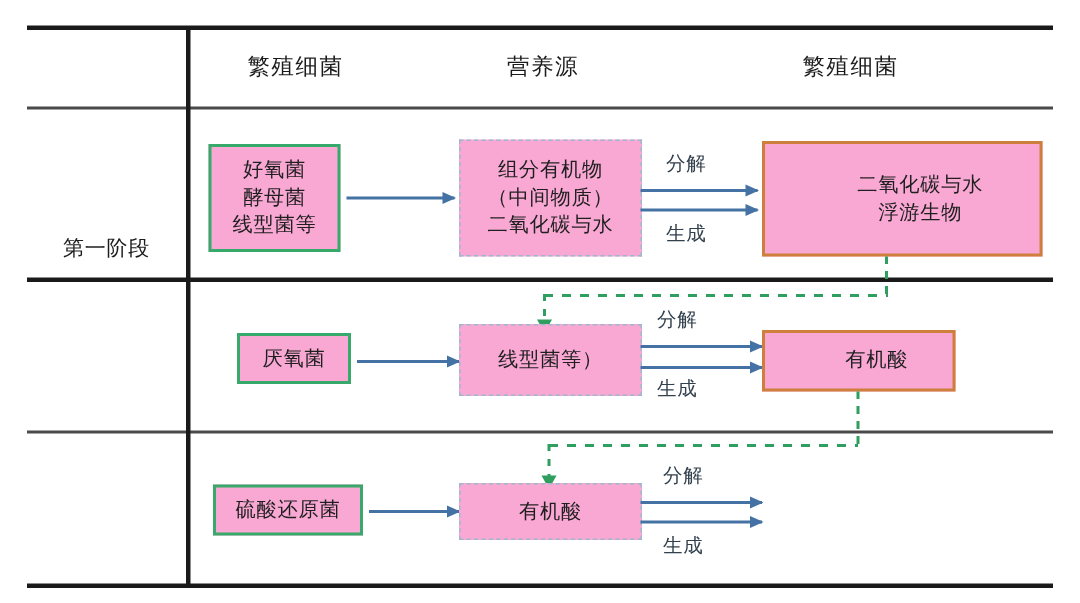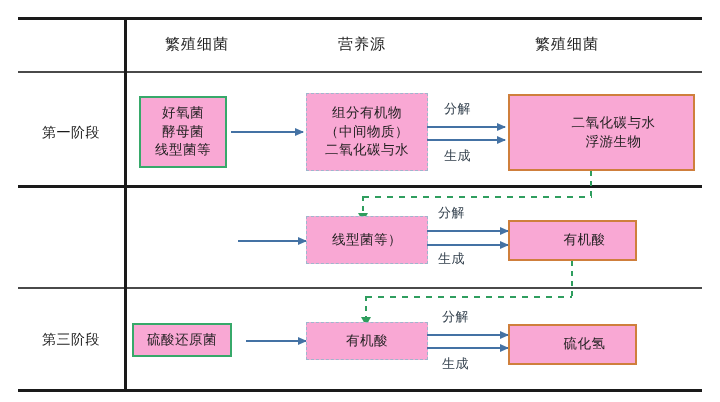--- a/index.html
+++ b/index.html
@@ -46,20 +46,21 @@
 
   
   .stage-label {
     position: absolute;
     left: 18px;
     width: 106px;
     text-align: center;
     font-size: 14px;
     color: #1b1b1b;
     letter-spacing: 0.5px;
+    margin-top: 33px;
   }
 
   
   .box {
     position: absolute;
     box-sizing: border-box;
     display: flex;
     flex-direction: column;
     align-items: center;
     justify-content: center;
@@ -166,20 +167,23 @@
     <span class="line">二氧化碳与水</span>
     <span class="line">浮游生物</span>
   </div>
 
   <div class="gdash-v" style="left:590px; top:171px; height:27px"></div>
   <div class="gdash-h" style="left:363px; top:196px; width:229px"></div>
   <div class="gdash-v" style="left:362px; top:196px; height:19px"></div>
   <div class="gdash-head" style="left:358px; top:213px"></div>
 
 
+  <div class="box green" style="left:158px; top:222px; width:76px; height:34px">
+    <span class="line">厌氧菌</span>
+  </div>
 
   <div class="arrow-blue" style="left:238px; top:240px; width:68px"></div>
 
   <div class="box dashed-blue" style="left:306px; top:216px; width:122px; height:48px">
     <span class="line">线型菌等）</span>
   </div>
 
   <div class="arrow-label" style="left:438px; top:204px">分解</div>
   <div class="arrow-blue" style="left:427px; top:230px; width:81px"></div>
   <div class="arrow-blue" style="left:427px; top:244px; width:81px"></div>
@@ -187,34 +191,30 @@
 
   <div class="box orange" style="left:508px; top:220px; width:129px; height:41px">
     <span class="line">有机酸</span>
   </div>
 
   <div class="gdash-v" style="left:571px; top:261px; height:37px"></div>
   <div class="gdash-h" style="left:366px; top:296px; width:206px"></div>
   <div class="gdash-v" style="left:365px; top:296px; height:23px"></div>
   <div class="gdash-head" style="left:361px; top:317px"></div>
 
-  <div class="stage-label" style="top:331px">第三阶段</div>
-
-  <div class="box green" style="left:132px; top:323px; width:100px; height:34px">
+
+  <div class="box green" style="left:142px; top:323px; width:100px; height:34px">
     <span class="line">硫酸还原菌</span>
   </div>
 
   <div class="arrow-blue" style="left:246px; top:340px; width:60px"></div>
 
   <div class="box dashed-blue" style="left:306px; top:322px; width:122px; height:38px">
     <span class="line">有机酸</span>
   </div>
 
   <div class="arrow-label" style="left:442px; top:308px">分解</div>
   <div class="arrow-blue" style="left:427px; top:334px; width:81px"></div>
   <div class="arrow-blue" style="left:427px; top:347px; width:81px"></div>
   <div class="arrow-label" style="left:442px; top:355px">生成</div>
 
-  <div class="box orange" style="left:508px; top:324px; width:129px; height:41px">
-    <span class="line">硫化氢</span>
-  </div>
 
 </div>
 
 </body></html>

